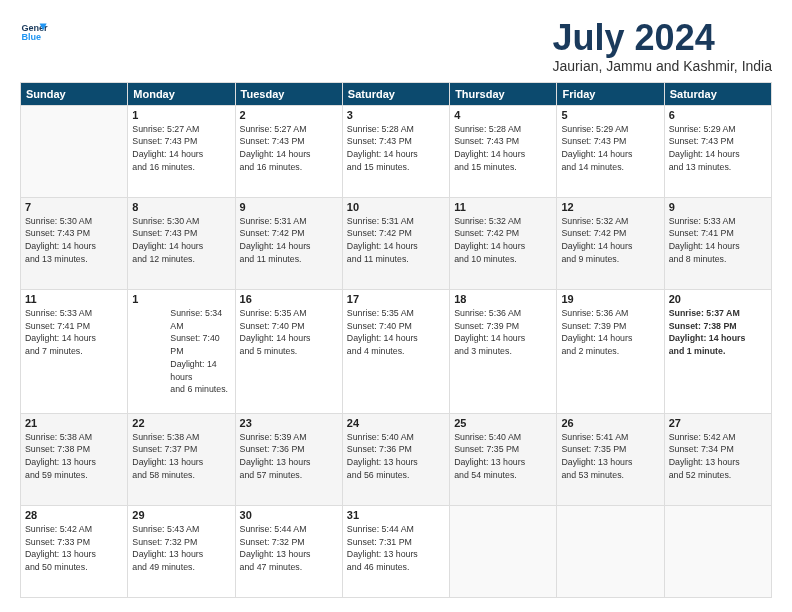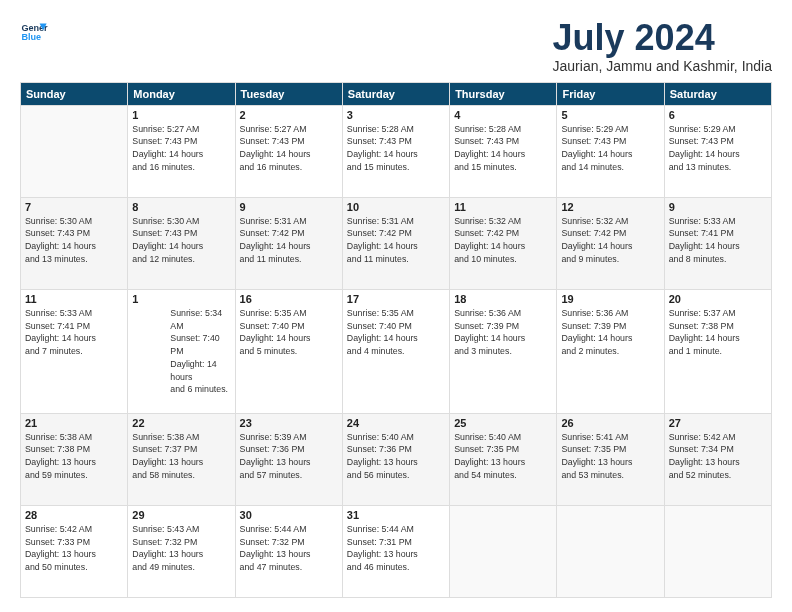--- a/index.html
+++ b/index.html
@@ -252,21 +252,21 @@
           </td>
           <td>
             <span class="day-num">19</span>
             <div class="day-info" style="white-space: pre-line;">Sunrise: 5:36 AM
 Sunset: 7:39 PM
 Daylight: 14 hours
 and 2 minutes.</div>
           </td>
           <td>
             <span class="day-num">20</span>
-            <div class="day-info" style="white-space: pre-line;">Sunrise: 5:37 AM
+            <div class="day-info" style="white-space: pre-line; font-weight: bold;">Sunrise: 5:37 AM
 Sunset: 7:38 PM
 Daylight: 14 hours
 and 1 minute.</div>
           </td>
         </tr>
         <tr class="row-alt">
           <td>
             <span class="day-num">21</span>
             <div class="day-info" style="white-space: pre-line;">Sunrise: 5:38 AM
 Sunset: 7:38 PM

